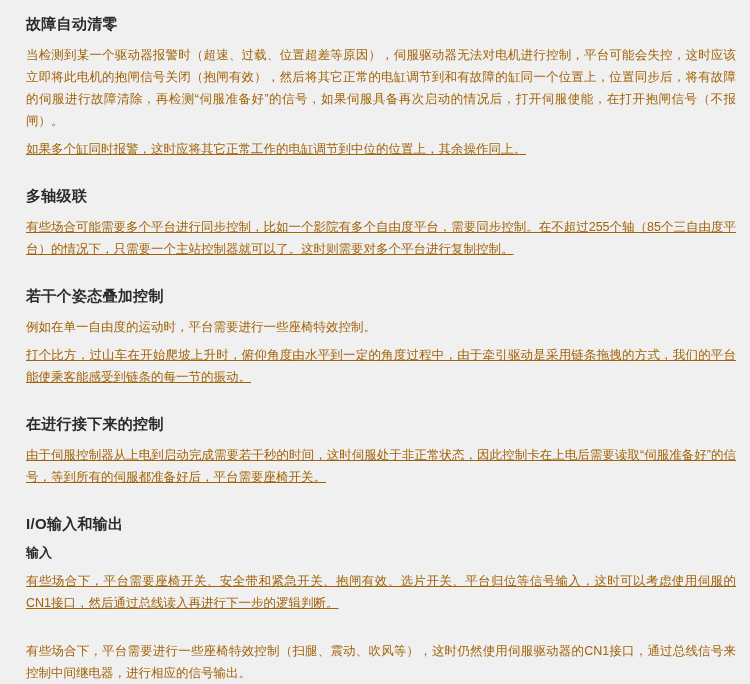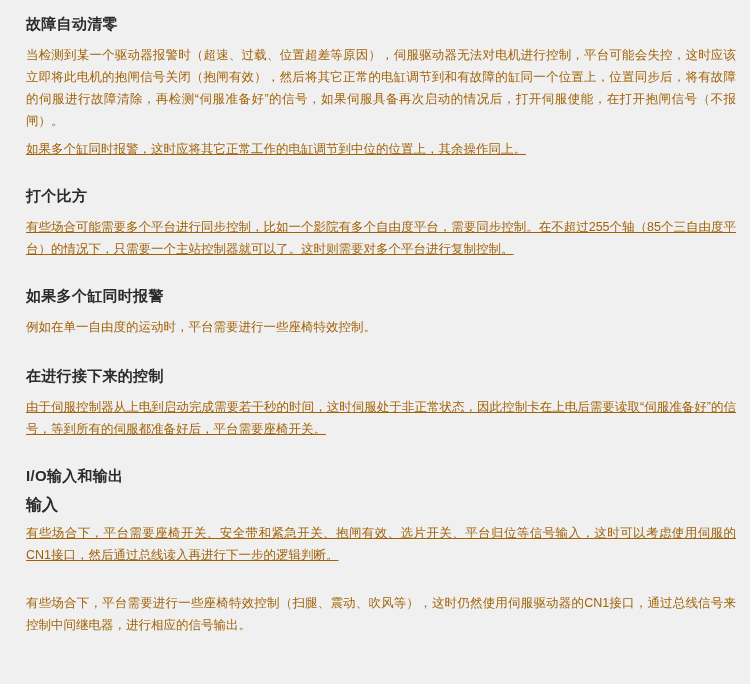--- a/index.html
+++ b/index.html
@@ -27,21 +27,21 @@
   }
   h2.heading {
     font-size: 15px;
     font-weight: bold;
     color: #2b2b2b;
     margin: 0 0 10px 0;
     line-height: 20px;
     letter-spacing: 0.3px;
   }
   h3.subheading {
-    font-size: 16px;
+    font-size: 13px;
     font-weight: bold;
     color: #2b2b2b;
     margin: 0 0 8px 0;
     line-height: 18px;
   }
   p.para {
     font-size: 12.5px;
     line-height: 22px;
     margin: 0 0 6px 0;
     color: #a16207;
@@ -63,29 +63,30 @@
 
   <div class="section">
     <h2 class="heading">故障自动清零</h2>
     <p class="para">当检测到某一个驱动器报警时（超速、过载、位置超差等原因），伺服驱动器无法对电机进行控制，平台可能会失控，这时应该立即将此电机的抱闸信号关闭（抱闸有效），然后将其它正常的电缸调节到和有故障的缸同一个位置上，位置同步后，将有故障的伺服进行故障清除，再检测“伺服准备好”的信号，如果伺服具备再次启动的情况后，打开伺服使能，在打开抱闸信号（不报闸）。</p>
     <p class="para last">如果多个缸同时报警，这时应将其它正常工作的电缸调节到中位的位置上，其余操作同上。</p>
   </div>
 
   <div class="gap-lg"></div>
 
   <div class="section">
-    <h2 class="heading">打个比方</h2>
+    <h2 class="heading">多轴级联</h2>
     <p class="para last">有些场合可能需要多个平台进行同步控制，比如一个影院有多个自由度平台，需要同步控制。在不超过255个轴（85个三自由度平台）的情况下，只需要一个主站控制器就可以了。这时则需要对多个平台进行复制控制。</p>
   </div>
 
   <div class="gap-lg"></div>
 
   <div class="section">
-    <h2 class="heading">如果多个缸同时报警</h2>
+    <h2 class="heading">若干个姿态叠加控制</h2>
     <p class="para">例如在单一自由度的运动时，平台需要进行一些座椅特效控制。</p>
+    <p class="para last">打个比方，过山车在开始爬坡上升时，俯仰角度由水平到一定的角度过程中，由于牵引驱动是采用链条拖拽的方式，我们的平台能使乘客能感受到链条的每一节的振动。</p>
   </div>
 
   <div class="gap-lg"></div>
 
   <div class="section">
     <h2 class="heading">在进行接下来的控制</h2>
     <p class="para last">由于伺服控制器从上电到启动完成需要若干秒的时间，这时伺服处于非正常状态，因此控制卡在上电后需要读取“伺服准备好”的信号，等到所有的伺服都准备好后，平台需要座椅开关。</p>
   </div>
 
   <div class="gap-lg"></div>

